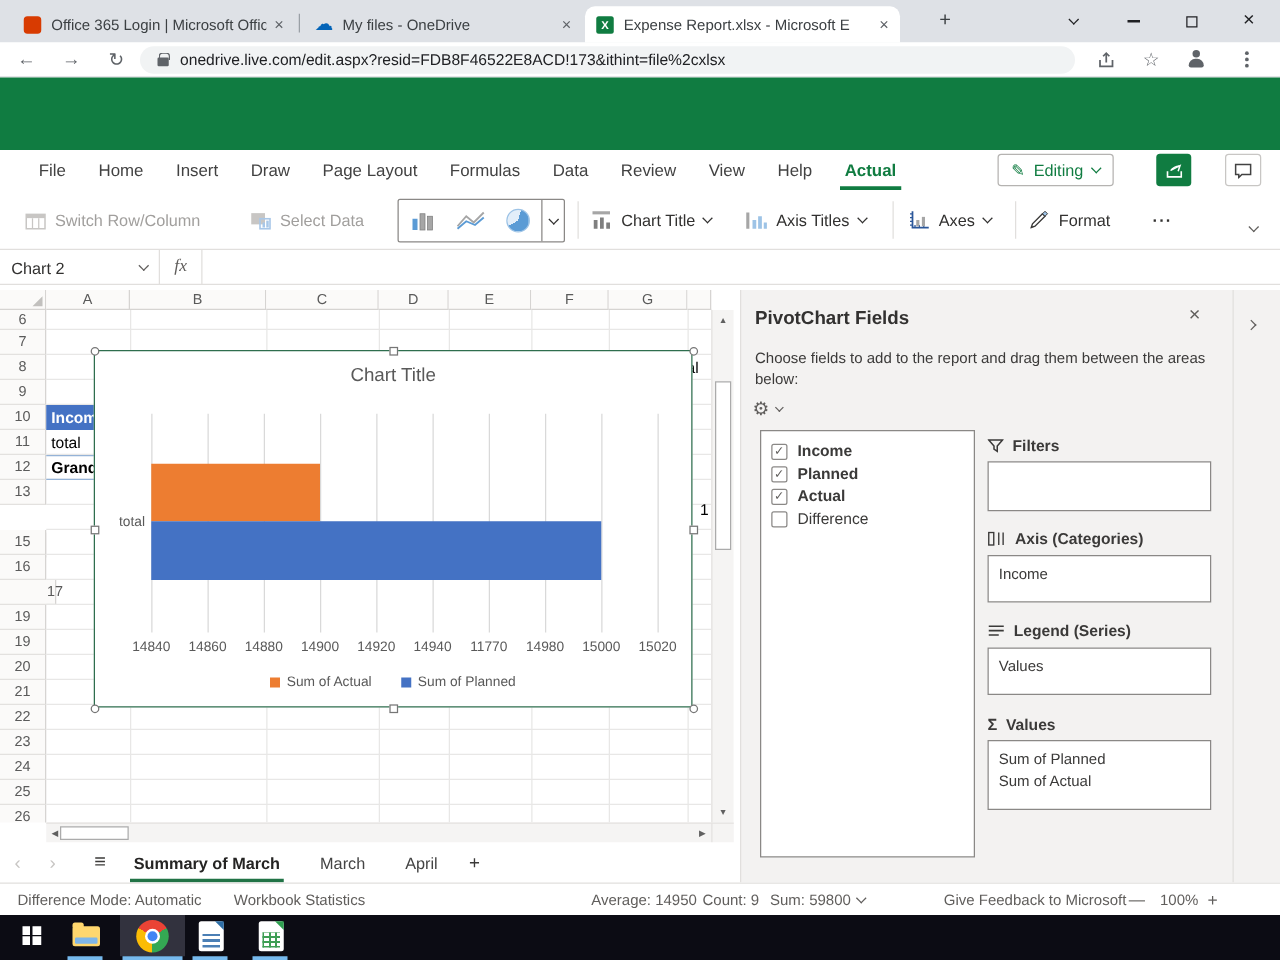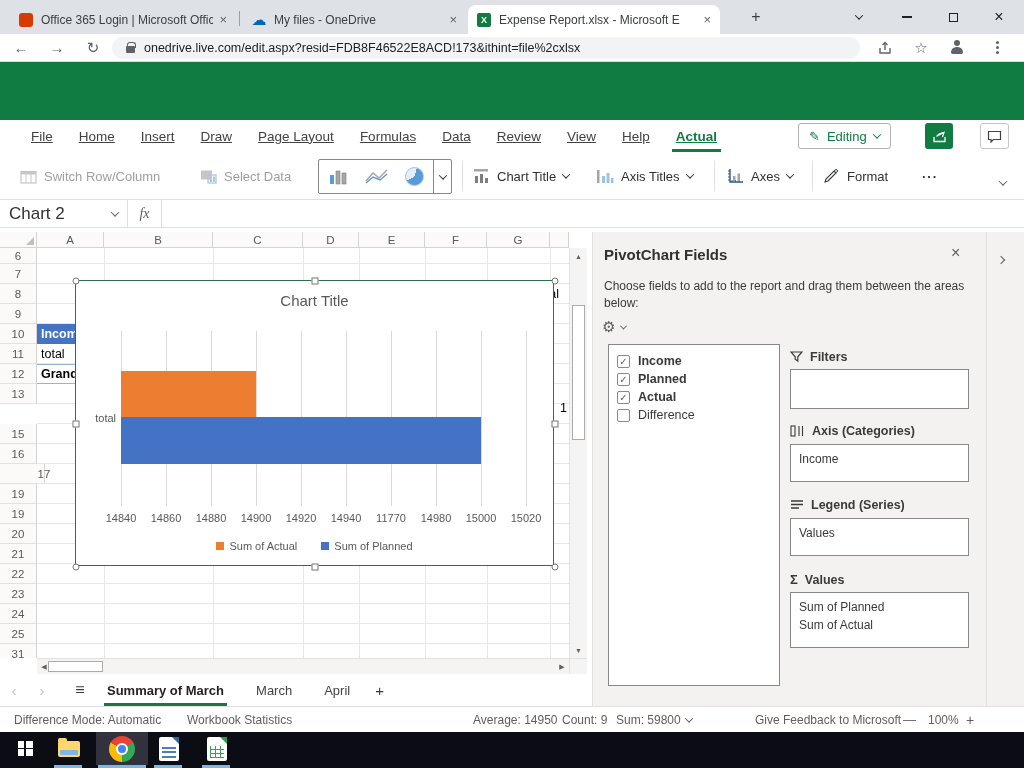--- a/index.html
+++ b/index.html
@@ -43,40 +43,40 @@
   .doctitle{position:absolute;left:114px;top:85px;font-size:13px;display:flex;gap:5px;align-items:center;}
   .searchbox{position:absolute;left:392px;top:79px;width:322px;height:25px;background:#CDE3D6;border-radius:3px;display:flex;align-items:center;padding-left:14px;gap:9px;color:#3D5C4B;font-size:13px;}
   .mag{width:9px;height:9px;border:1.5px solid #3D5C4B;border-radius:50%;position:relative;flex:none;}
   .mag::after{content:"";position:absolute;width:5px;height:1.5px;background:#3D5C4B;transform:rotate(45deg);right:-4px;bottom:-2px;}
   .buy{position:absolute;left:777px;top:85px;display:flex;gap:8px;align-items:center;font-size:13.5px;font-weight:600;}
   .hgear{position:absolute;left:942px;top:81px;font-size:17px;}
   .okavatar{position:absolute;left:983px;top:77px;width:29px;height:29px;border:1.6px solid #fff;border-radius:50%;display:flex;align-items:center;justify-content:center;font-size:12px;}
 
   
   .ribbontabs{position:absolute;top:120px;left:0;right:0;height:32px;background:#fff;display:flex;align-items:center;padding-left:18px;font-size:13.5px;color:#424242;}
-  .rtab{padding:6px 13px;height:32px;display:flex;align-items:center;position:relative;white-space:nowrap;text-decoration:underline;}
+  .rtab{padding:6px 13px;height:32px;display:flex;align-items:center;position:relative;white-space:nowrap;}
   .rtab.active{color:#107C41;font-weight:600;}
   .rtab.active::after{content:"";position:absolute;left:9px;right:9px;bottom:0;height:3px;background:#107C41;}
   .editingbtn{position:absolute;left:798px;top:3px;height:26px;border:1px solid #B5B3B1;border-radius:3px;display:flex;align-items:center;gap:7px;padding:0 10px;color:#107C41;font-size:13px;}
   .sharebtn{position:absolute;left:925px;top:3px;width:28px;height:26px;background:#107C41;border-radius:3px;display:flex;align-items:center;justify-content:center;}
   .commentbtn{position:absolute;left:980px;top:3px;width:29px;height:26px;border:1px solid #C8C6C4;border-radius:3px;display:flex;align-items:center;justify-content:center;}
 
   
   .toolbar{position:absolute;top:152px;left:0;right:0;height:48px;background:#fff;border-bottom:1px solid #E1DFDD;font-size:13px;}
   .titem{position:absolute;top:0;height:48px;display:flex;align-items:center;gap:7px;color:#323130;white-space:nowrap;}
   .titem.disabled{color:#A19F9D;}
   .tsep{position:absolute;top:9px;width:1px;height:30px;background:#E1DFDD;}
   .ctypebox{position:absolute;left:318px;top:7px;width:134px;height:35px;border:1px solid #8A8886;border-radius:2px;display:flex;align-items:center;}
   .ctypebtn{flex:1;height:100%;display:flex;align-items:center;justify-content:center;}
   .groupchev{width:18px;height:100%;border-left:1px solid #8A8886;display:flex;align-items:center;justify-content:center;color:#323130;}
   .pieicon{width:19px;height:19px;border-radius:50%;border:1px solid #9DC3E6;background:conic-gradient(from 15deg,#5B9BD5 0 63%,#E3EEF9 63% 100%);}
 
   
   .formulabar{position:absolute;top:200px;left:0;right:0;height:28px;background:#fff;border-bottom:1px solid #E1DFDD;}
-  .namebox{position:absolute;left:0;top:0;width:128px;height:28px;border-right:1px solid #E1DFDD;display:flex;align-items:center;padding:0 9px;font-size:17px;color:#323130;}
+  .namebox{position:absolute;left:0;top:0;width:128px;height:28px;border-right:1px solid #E1DFDD;display:flex;align-items:center;padding:0 9px;font-size:13px;color:#323130;}
   .namebox .chev{margin-left:auto;color:#605E5C;}
   .fxbox{position:absolute;left:128px;top:0;width:34px;height:28px;border-right:1px solid #E1DFDD;display:flex;align-items:center;justify-content:center;font-style:italic;font-family:"Liberation Serif",serif;font-size:14px;color:#605E5C;}
   .fbfield{position:absolute;left:162px;top:0;right:0;height:28px;}
 
   
   .gridarea{position:absolute;top:232px;left:0;width:587px;height:426px;background:#fff;overflow:hidden;}
   .gridcorner{position:absolute;left:0;top:0;width:37px;height:16px;background:#FBFAF9;border-right:1px solid #D6D4D2;border-bottom:1px solid #D6D4D2;}
   .gridcorner::after{content:"";position:absolute;right:2px;bottom:2px;width:0;height:0;border-left:8px solid transparent;border-bottom:8px solid #C2C0BE;}
   .colh{position:absolute;top:0;height:16px;background:#FBFAF9;border-right:1px solid #D6D4D2;border-bottom:1px solid #D6D4D2;display:flex;align-items:center;justify-content:center;font-size:11.5px;color:#5A5A5A;}
   .rowh{position:absolute;left:0;width:37px;background:#FBFAF9;border-right:1px solid #D6D4D2;border-bottom:1px solid #E3E1DF;display:flex;align-items:center;justify-content:center;font-size:11.5px;color:#5A5A5A;}
@@ -414,21 +414,21 @@
       <div class="rowh" style="top: 312px; height: 20px;">21</div>
       <div class="hline" style="top: 331px;"></div>
       <div class="rowh" style="top: 332px; height: 20px;">22</div>
       <div class="hline" style="top: 351px;"></div>
       <div class="rowh" style="top: 352px; height: 20px;">23</div>
       <div class="hline" style="top: 371px;"></div>
       <div class="rowh" style="top: 372px; height: 20px;">24</div>
       <div class="hline" style="top: 391px;"></div>
       <div class="rowh" style="top: 392px; height: 20px;">25</div>
       <div class="hline" style="top: 411px;"></div>
-      <div class="rowh" style="top: 412px; height: 20px;">31</div>
+      <div class="rowh" style="top: 412px; height: 20px;">26</div>
       <div class="vline" style="left: 104px;"></div>
       <div class="vline" style="left: 213px;"></div>
       <div class="vline" style="left: 303px;"></div>
       <div class="vline" style="left: 359px;"></div>
       <div class="vline" style="left: 425px;"></div>
       <div class="vline" style="left: 487px;"></div>
       <div class="vline" style="left: 550px;"></div>
       <div class="vscroll">
       <div class="sarr" style="top:0;">▲</div>
       <div class="vthumb"></div>

